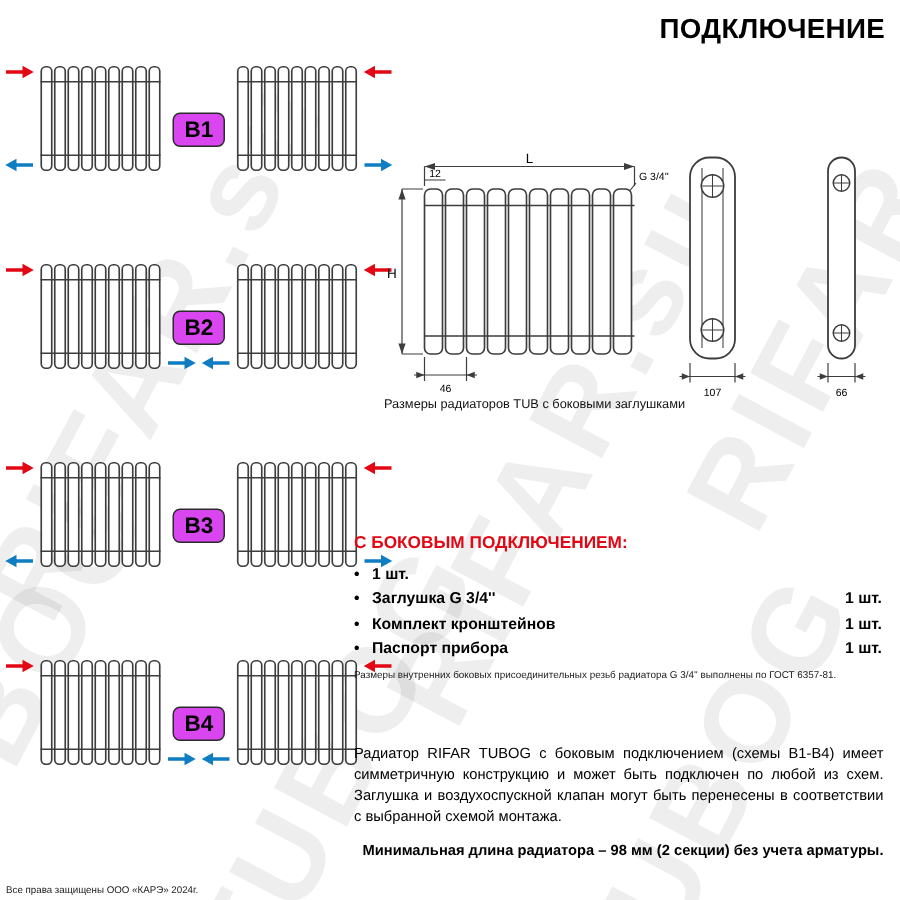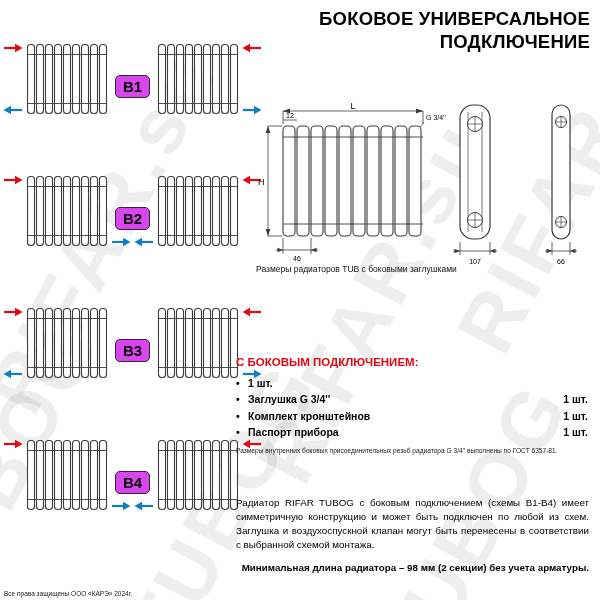--- a/index.html
+++ b/index.html
@@ -60,21 +60,20 @@
   <div class="watermark">
       <span style="left: -70px; top: 560px;">TUBOG</span>
       <span style="left: 10px; top: 360px;">RIFAR.su</span>
       <span style="left: 150px; top: 600px;">TUBOG</span>
       <span style="left: 280px; top: 430px;">RIFAR.su</span>
       <span style="left: 400px; top: 620px;">TUBOG</span>
       <span style="left: 480px; top: 300px;">RIFAR</span>
     </div>
 
   <div class="title">
-    <div>БОКОВОЕ УНИВЕРСАЛЬНОЕ</div>
     <div>ПОДКЛЮЧЕНИЕ</div>
   </div>
 
   <div class="schemes">
       <div class="scheme-row">
         <div class="rad-wrap"><svg width="82" height="74" viewBox="0 0 82 74">
             <rect x="1.5" y="2.5" width="7" height="69" rx="3" fill="#fff" stroke="#3d3d3d" stroke-width="1.1"></rect>
             <rect x="10.5" y="2.5" width="7" height="69" rx="3" fill="#fff" stroke="#3d3d3d" stroke-width="1.1"></rect>
             <rect x="19.5" y="2.5" width="7" height="69" rx="3" fill="#fff" stroke="#3d3d3d" stroke-width="1.1"></rect>
             <rect x="28.5" y="2.5" width="7" height="69" rx="3" fill="#fff" stroke="#3d3d3d" stroke-width="1.1"></rect>

